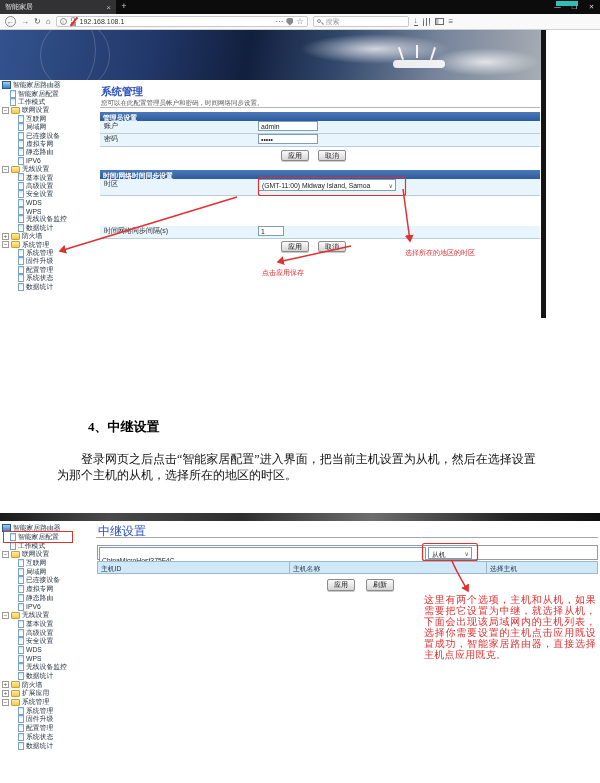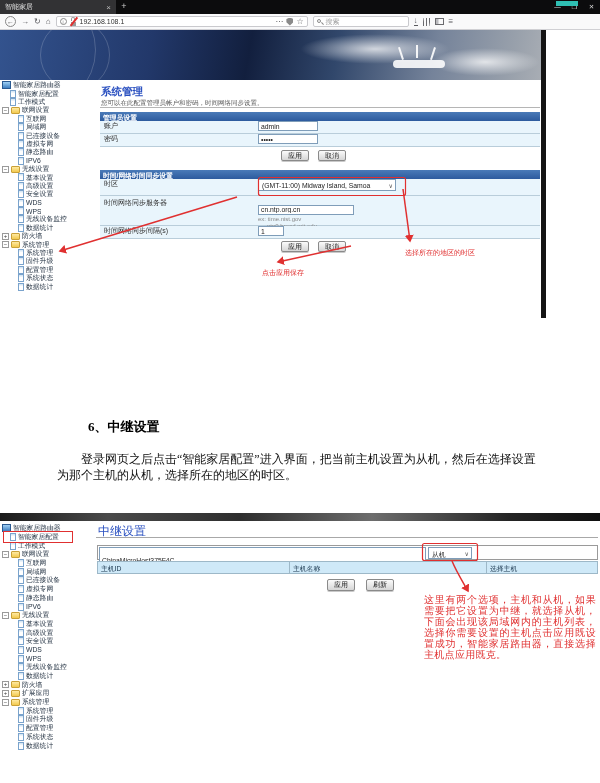--- a/index.html
+++ b/index.html
@@ -273,45 +273,34 @@
     <div class="btn" style="left:222px;top:70px">取消</div>
 
     <div class="sechdr" style="top:90px">时间/网络时间同步设置</div>
     <div class="frow" style="top:99px;height:17px">
       <span class="lab">时区</span>
       <div class="selbox" style="width:138px">
         <span>(GMT-11:00) Midway Island, Samoa</span>
         <span class="dd">∨</span>
       </div>
     </div>
-    <div class="frow" style="top:116px;height:30px;align-items:flex-start;padding-top:2px">
-      <span class="lab">时间网络同步服务器</span>
-      <div>
-        <input class="tfield" style="width: 96px;" value="cn.ntp.org.cn">
-        <div class="hints">
-          <div>ex: time.nist.gov</div>
-          <div>ntp0.broad.mit.edu</div>
-          <div>time.stdtime.gov.tw</div>
-        </div>
-      </div>
-    </div>
     <div class="frow" style="top:146px;height:13px">
       <span class="lab">时间网络同步间隔(s)</span>
       <input class="tfield" style="width: 26px;" value="1">
     </div>
     <div class="btn" style="left:185px;top:161px">应用</div>
     <div class="btn" style="left:222px;top:161px">取消</div>
   </div>
 
   <div class="rnote" style="left:405px;top:248px">选择所在的地区的时区</div>
   <div class="rnote" style="left:262px;top:268px">点击应用保存</div>
 </div>
 
 <div>
-  <div class="doc-h">6、中继设置</div>
+  <div class="doc-h">4、中继设置</div>
   <div class="doc-p">登录网页之后点击“智能家居配置”进入界面，把当前主机设置为从机，然后在选择设置为那个主机的从机，选择所在的地区的时区。</div>
 </div>
 
 <div>
   <div class="strip"></div>
   <div class="b-title">中继设置</div>
   <div class="b-hr"></div>
 
   <div class="tree tree-b" style="left:1px;top:524px">
       <div class="ti" style="padding-left: 1px;">

